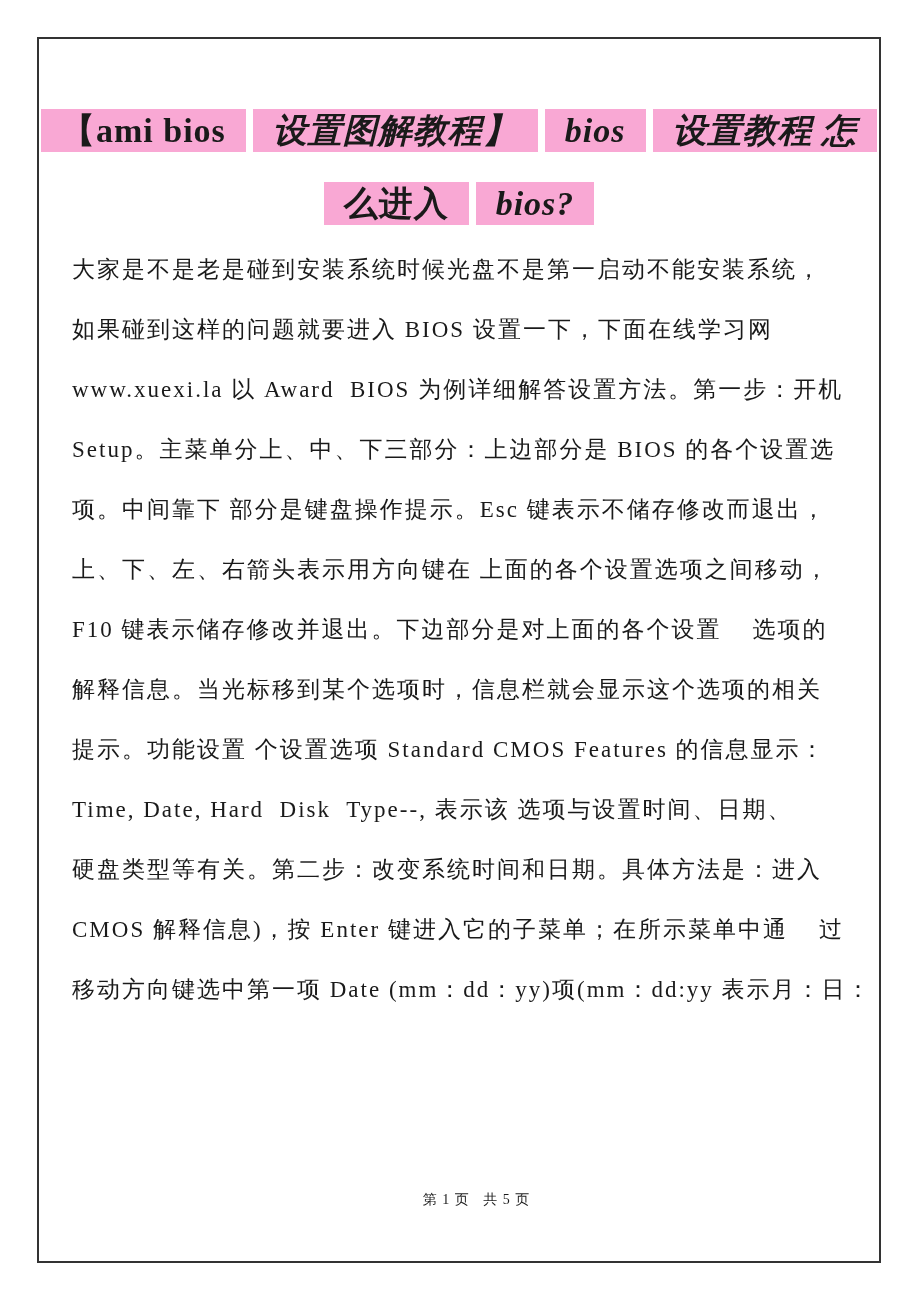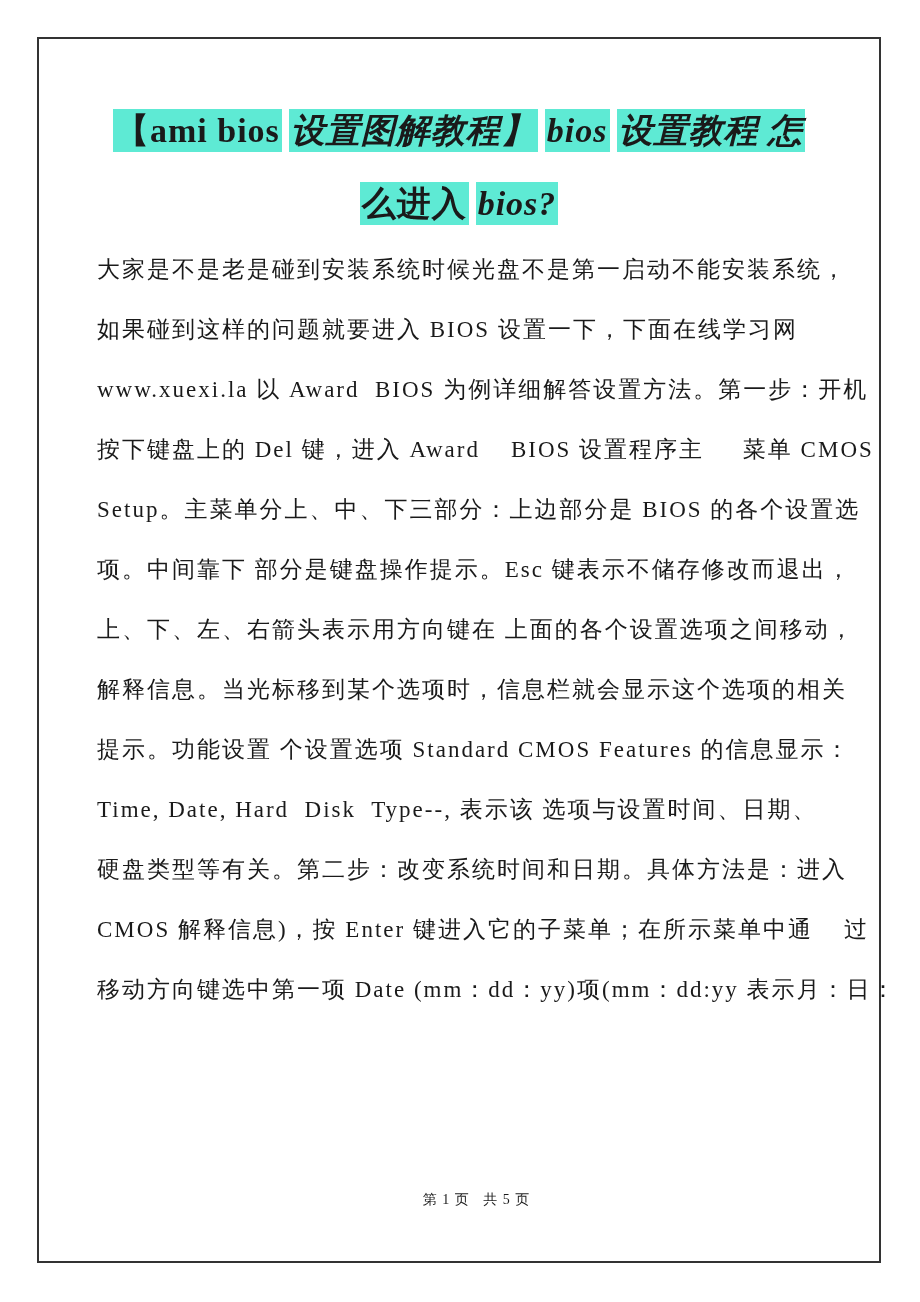--- a/index.html
+++ b/index.html
@@ -28,27 +28,27 @@
   .title {
     margin: 55px 0 0 0;
     text-align: center;
     font-size: 34px;
     font-weight: bold;
     line-height: 73px;
     letter-spacing: 1px;
   }
   .title-line { white-space: pre; }
   .hl {
-    background: #5eead4;
-    padding: 3px 2px;
+    background: #f9a8d4;
+    padding: 3px 20px;
   }
   .hl + .hl { margin-left: 7px; font-style: italic; }
   .body {
     margin-top: 0px;
-    padding-left: 58px;
+    padding-left: 33px;
     padding-right: 20px;
   }
   .body .line {
     font-size: 23px;
     line-height: 60px;
     letter-spacing: 2px;
     white-space: pre;
   }
   .footer {
     position: absolute;
@@ -69,24 +69,24 @@
 
     <h1 class="title">
       <div class="title-line"><span class="hl">【ami bios</span><span class="hl">设置图解教程】</span><span class="hl">bios</span><span class="hl">设置教程 怎</span></div>
       <div class="title-line"><span class="hl">么进入</span><span class="hl">bios?</span></div>
     </h1>
 
     <div class="body">
       <div class="line">大家是不是老是碰到安装系统时候光盘不是第一启动不能安装系统，</div>
       <div class="line">如果碰到这样的问题就要进入 BIOS 设置一下，下面在线学习网</div>
       <div class="line">www.xuexi.la 以 Award  BIOS 为例详细解答设置方法。第一步：开机</div>
-      <div class="line">按下键盘上的 Del 键，进入 Award    BIOS 设置程序主     菜单 CMOS</div>
       <div class="line">Setup。主菜单分上、中、下三部分：上边部分是 BIOS 的各个设置选</div>
       <div class="line">项。中间靠下 部分是键盘操作提示。Esc 键表示不储存修改而退出，</div>
       <div class="line">上、下、左、右箭头表示用方向键在 上面的各个设置选项之间移动，</div>
+      <div class="line">F10 键表示储存修改并退出。下边部分是对上面的各个设置    选项的</div>
       <div class="line">解释信息。当光标移到某个选项时，信息栏就会显示这个选项的相关</div>
       <div class="line">提示。功能设置 个设置选项 Standard CMOS Features 的信息显示：</div>
       <div class="line">Time, Date, Hard  Disk  Type--, 表示该 选项与设置时间、日期、</div>
       <div class="line">硬盘类型等有关。第二步：改变系统时间和日期。具体方法是：进入</div>
       <div class="line">CMOS 解释信息)，按 Enter 键进入它的子菜单；在所示菜单中通    过</div>
       <div class="line">移动方向键选中第一项 Date (mm：dd：yy)项(mm：dd:yy 表示月：日：</div>
     </div>
 
     <div class="footer">
       <span>第 1 页   共 5 页</span>

